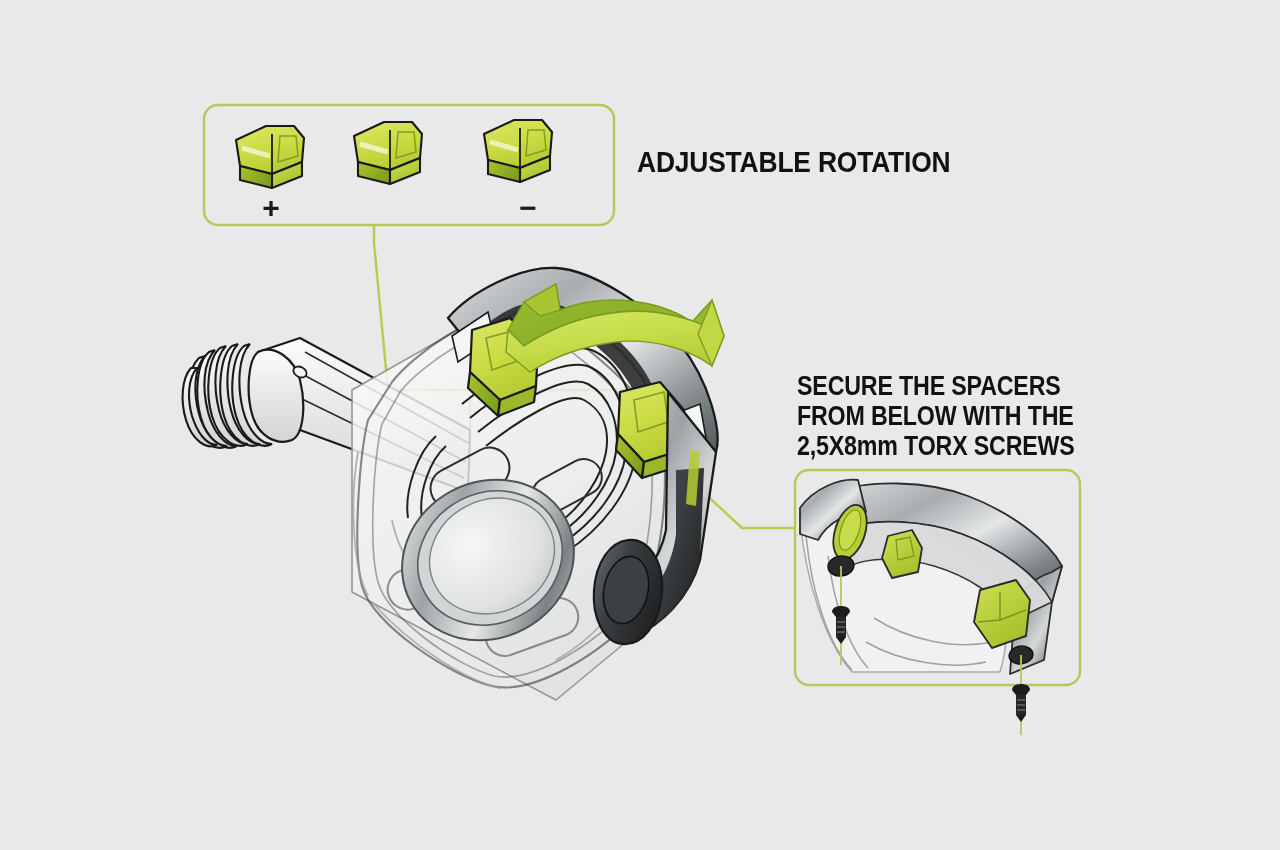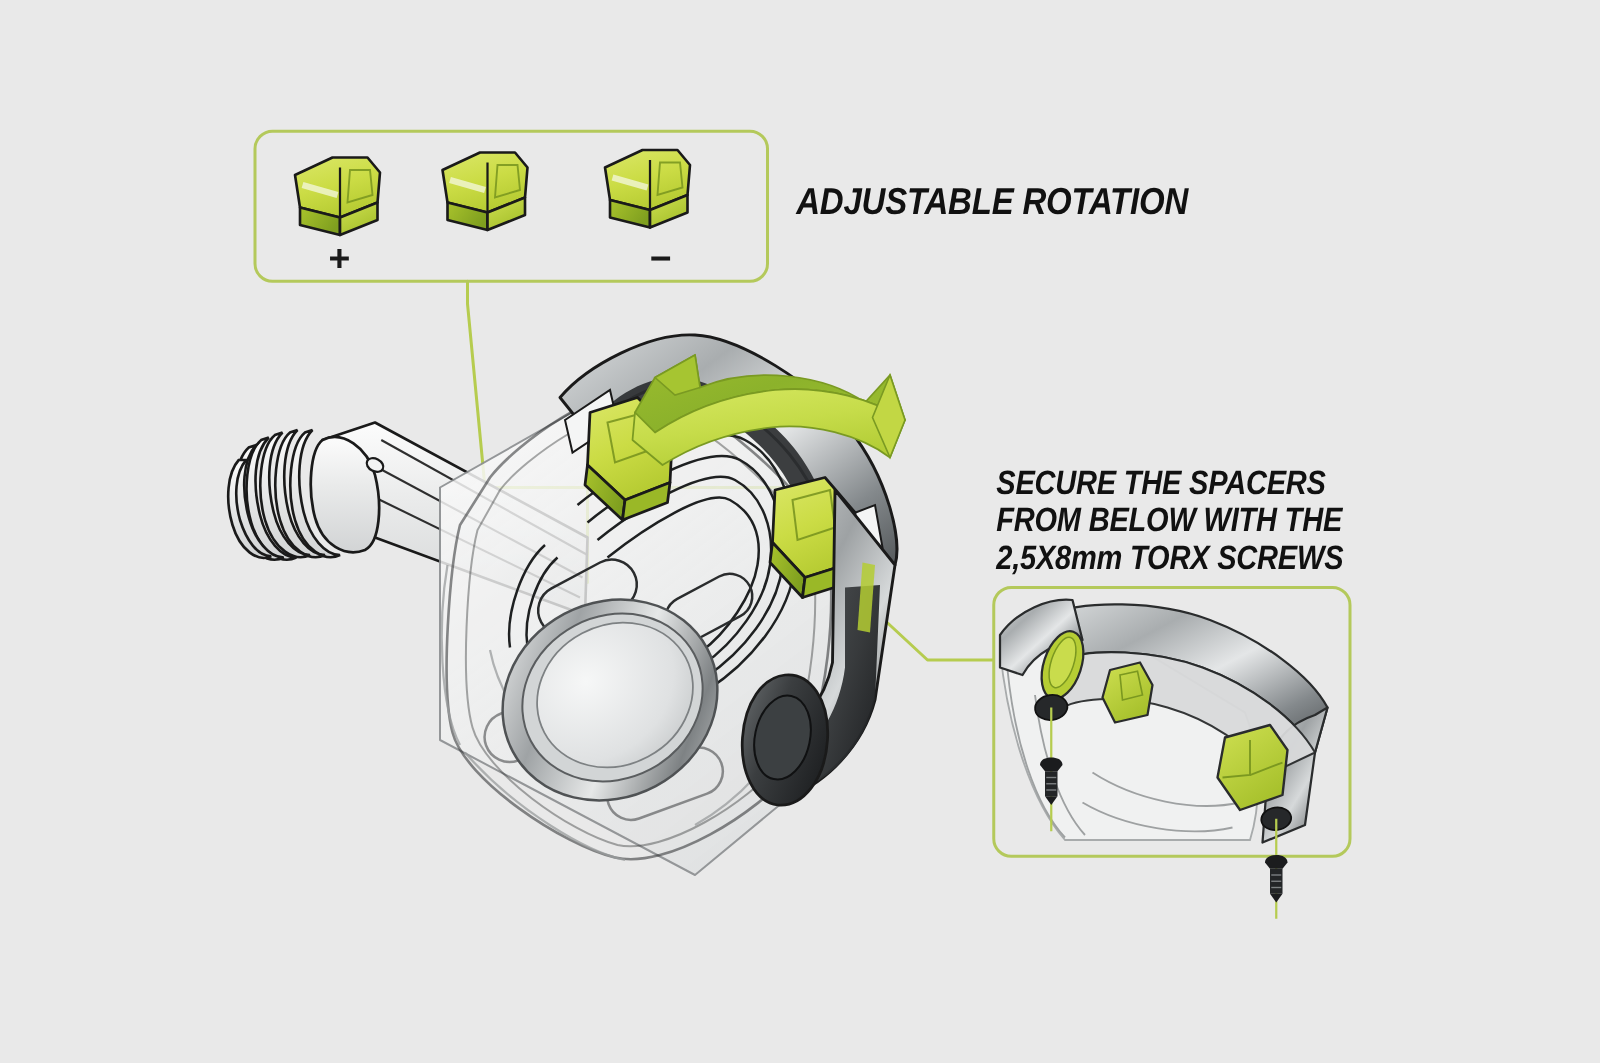--- a/index.html
+++ b/index.html
@@ -10,21 +10,20 @@
   }
   body {
     font-family: "Liberation Sans", sans-serif;
   }
   #stage {
     position: relative;
     width: 1160px;
     height: 850px;
     background: #e9e9e9;
     overflow: hidden;
-    font-style: italic;
   }
   #artboard {
     position: absolute;
     inset: 0;
   }
   .txt-block {
     position: absolute;
     color: #111111;
     font-family: "Liberation Sans Narrow", "Liberation Sans", sans-serif;
     letter-spacing: -0.2px;

